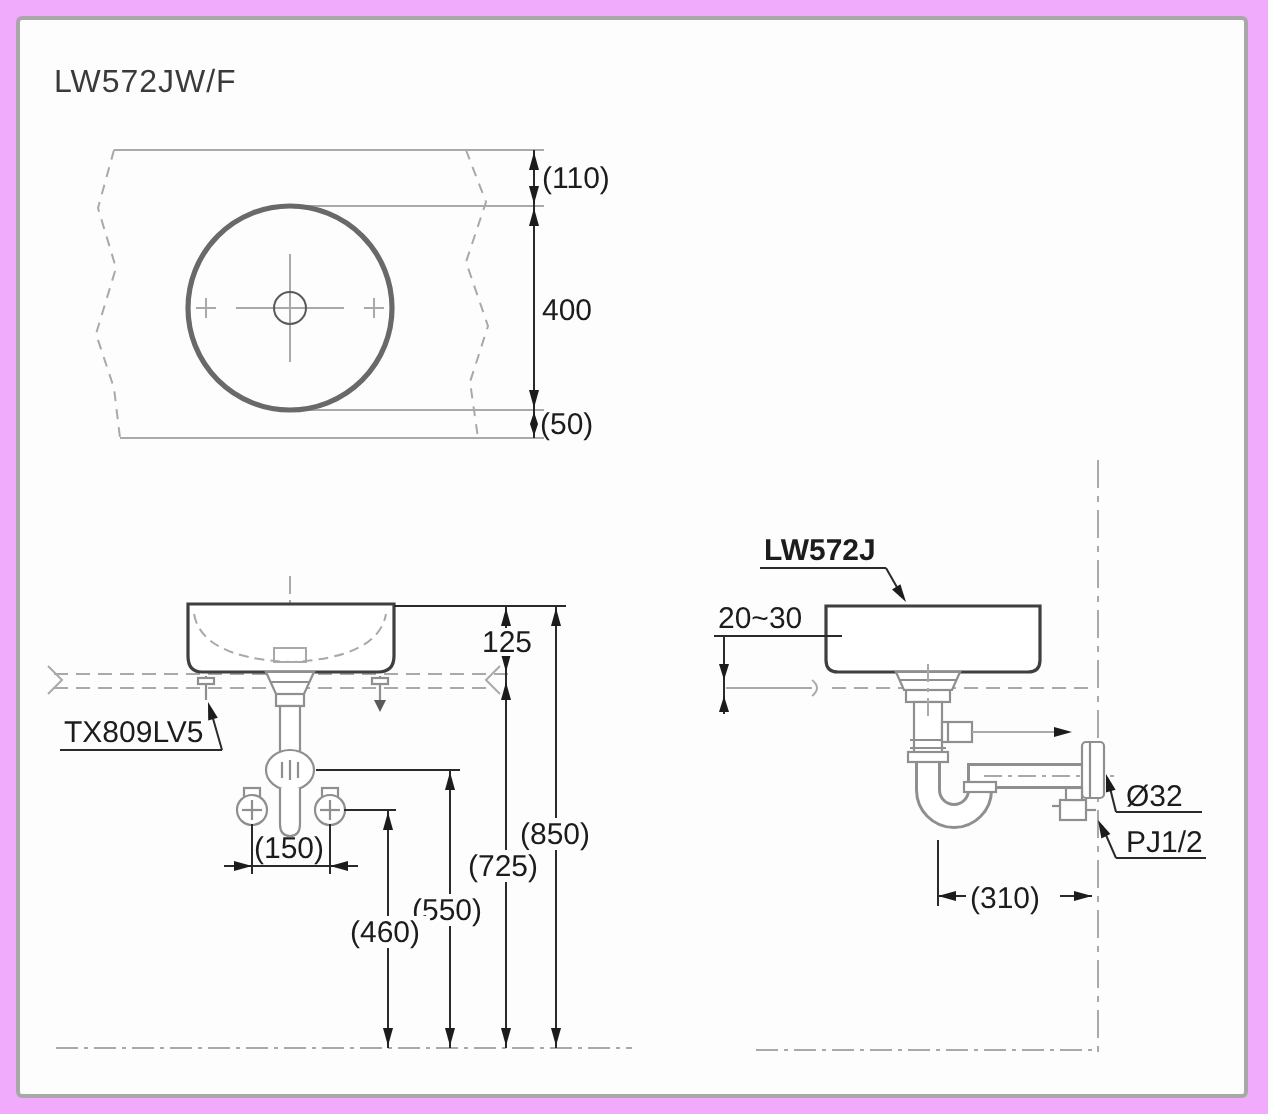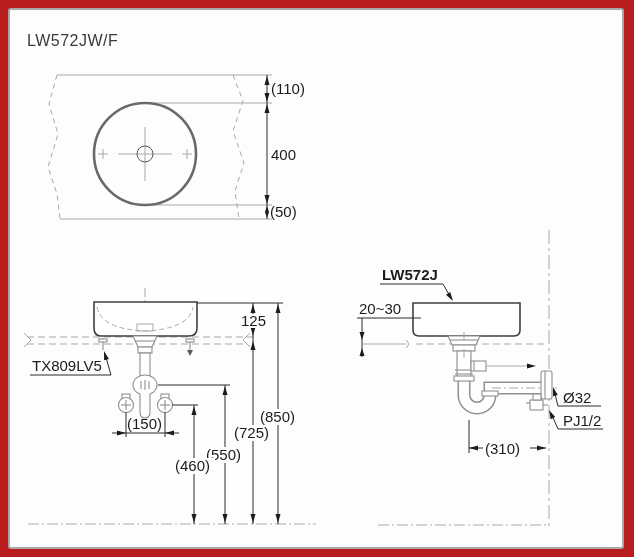--- a/index.html
+++ b/index.html
@@ -1,16 +1,16 @@
 <!DOCTYPE html>
 <html><head>
 <meta charset="utf-8">
 <style>
   html,body{margin:0;padding:0;background:#ffffff;}
-  .sheet{position:relative;width:634px;height:557px;background:#b91c1c;overflow:hidden;
+  .sheet{position:relative;width:634px;height:557px;background:#f0abfc;overflow:hidden;
          font-family:"Liberation Sans",sans-serif;}
   svg text{font-family:"Liberation Sans",sans-serif;fill:#1c1c1c;font-size:15px;}
   svg text.title{font-size:16px;fill:#3a3a3a;letter-spacing:.5px;}
   svg text.bold{font-weight:bold;}
   .thin-dark{stroke:#2a2a2a;stroke-width:1;fill:none;}
   .thin-light{stroke:#a9a9a9;stroke-width:1;fill:none;}
   .fixture{stroke:#8f8f8f;stroke-width:1.1;fill:#ffffff;}
   .outline{stroke:#3f3f3f;stroke-width:1.6;fill:#ffffff;}
   .arrow{fill:#1c1c1c;stroke:none;}
   .mask{fill:#fdfdfd;stroke:none;}

